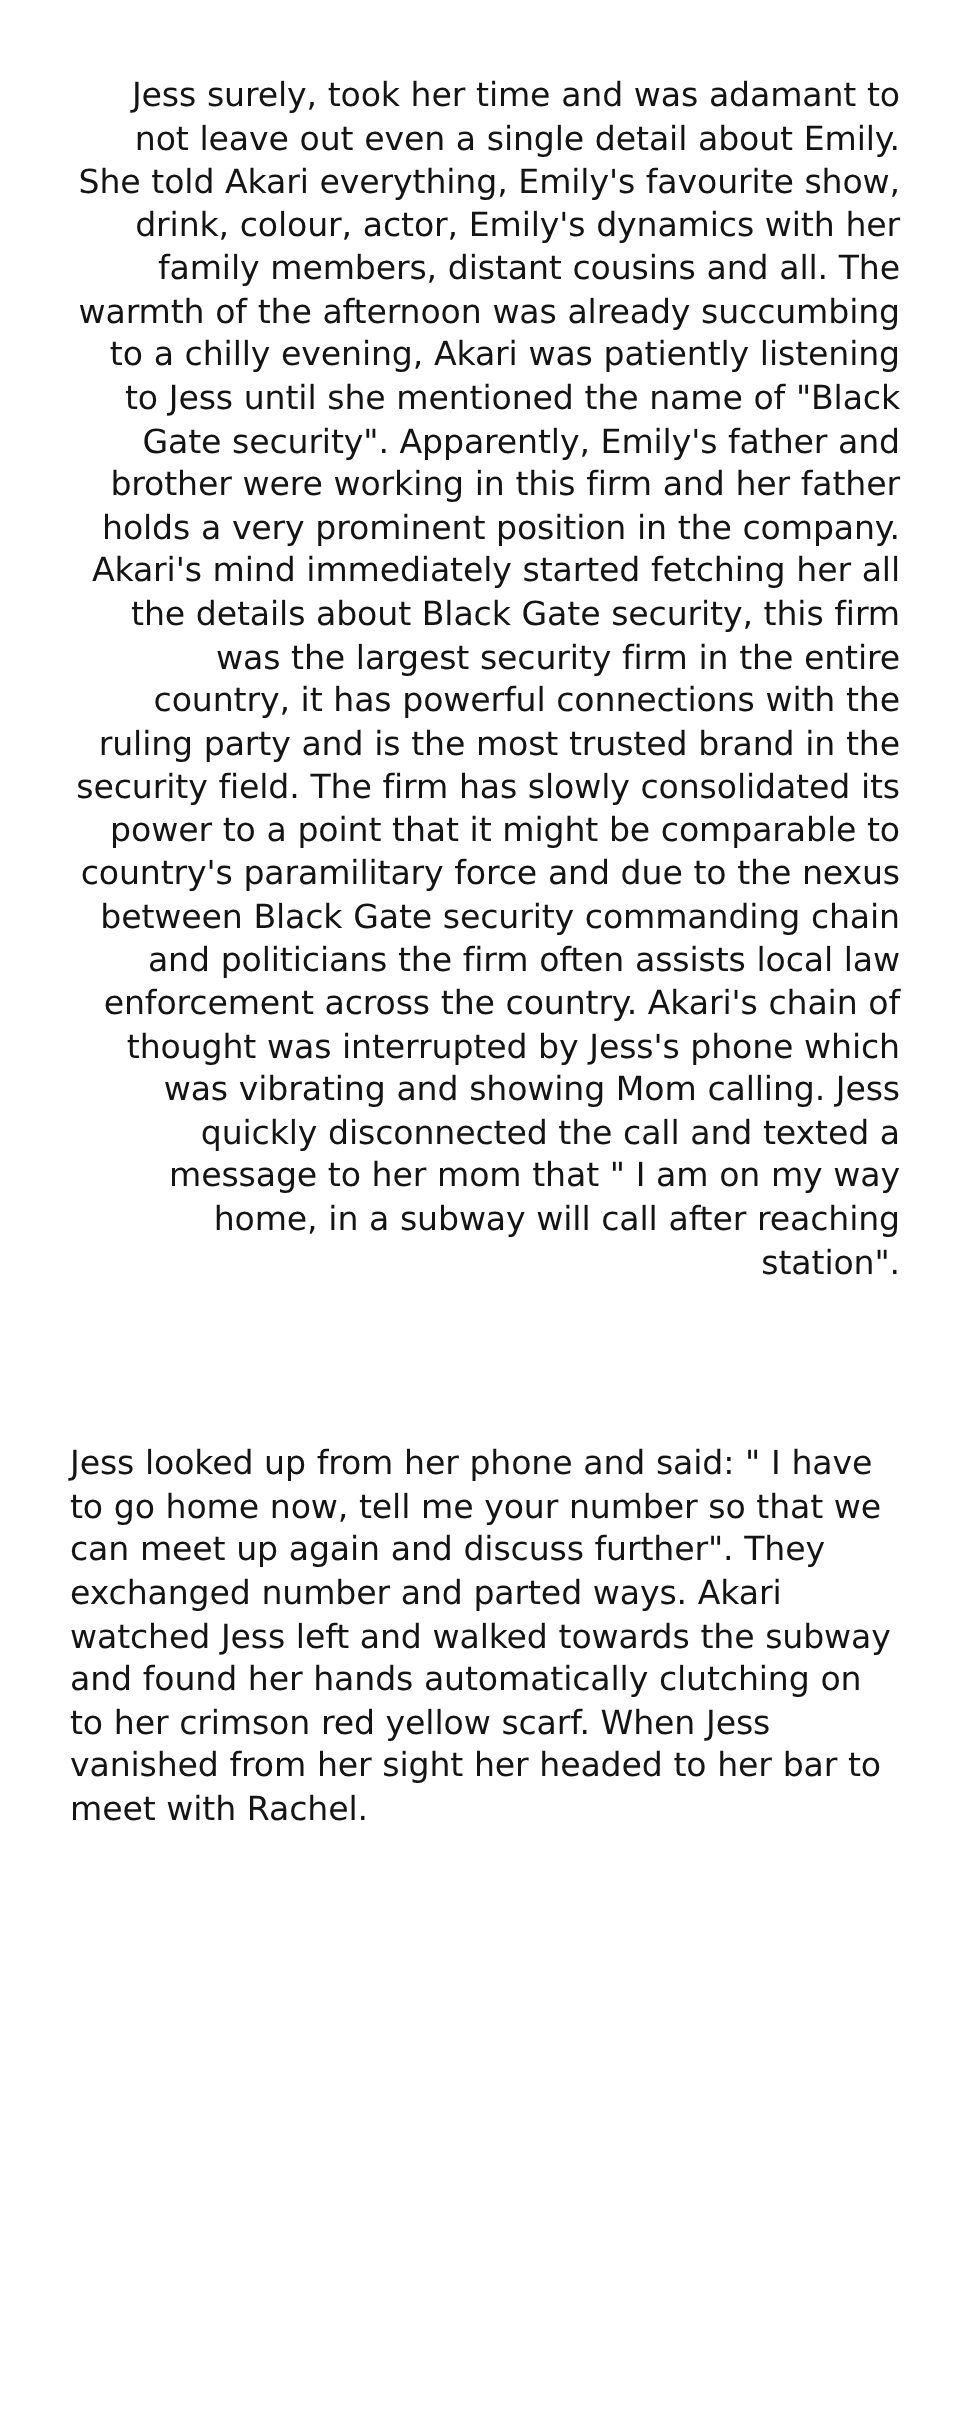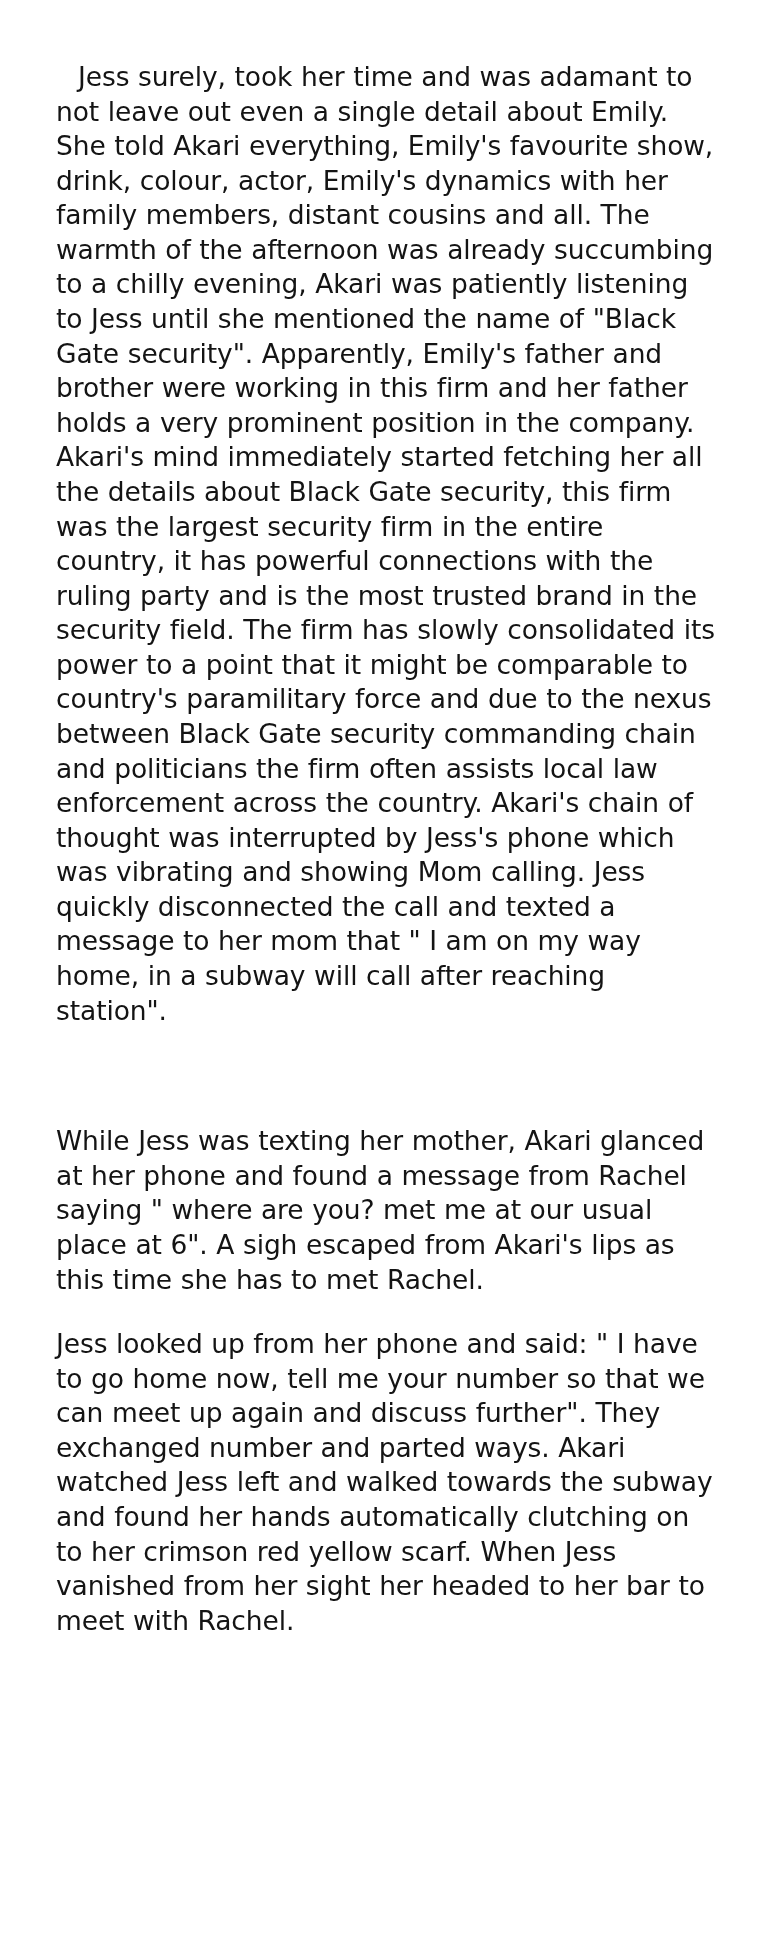--- a/index.html
+++ b/index.html
@@ -26,32 +26,32 @@
   p {
     margin: 0;
     font-size: 26.5px;
     line-height: 1.305;
     color: #141414;
     letter-spacing: -0.1px;
     word-spacing: 0.3px;
   }
   p.first {
     text-indent: 22px;
+    text-align: right;
   }
   .gap-large {
     height: 96px;
   }
   .gap-small {
     height: 30px;
   }
 </style>
 </head>
 <body>
 
 <div class="page">
   <div class="story">
     <p class="first">Jess surely, took her time and was adamant to not leave out even a single detail about Emily. She told Akari everything, Emily's favourite show, drink, colour, actor, Emily's dynamics with her family members, distant cousins and all. The warmth of the afternoon was already succumbing to a chilly evening, Akari was patiently listening to Jess until she mentioned the name of "Black Gate security". Apparently, Emily's father and brother were working in this firm and her father holds a very prominent position in the company. Akari's mind immediately started fetching her all the details about Black Gate security, this firm was the largest security firm in the entire country, it has powerful connections with the ruling party and is the most trusted brand in the security field. The firm has slowly consolidated its power to a point that it might be comparable to country's paramilitary force and due to the nexus between Black Gate security commanding chain and politicians the firm often assists local law enforcement across the country. Akari's chain of thought was interrupted by Jess's phone which was vibrating and showing Mom calling. Jess quickly disconnected the call and texted a message to her mom that " I am on my way home, in a subway will call after reaching station".</p>
     <div class="gap-large"></div>
-    <p>While Jess was texting her mother, Akari glanced at her phone and found a message from Rachel saying " where are you? met me at our usual place at 6". A sigh escaped from Akari's lips as this time she has to met Rachel.</p>
     <div class="gap-small"></div>
     <p>Jess looked up from her phone and said: " I have to go home now, tell me your number so that we can meet up again and discuss further". They exchanged number and parted ways. Akari watched Jess left and walked towards the subway and found her hands automatically clutching on to her crimson red yellow scarf. When Jess vanished from her sight her headed to her bar to meet with Rachel.</p>
   </div>
 </div>
 
 </body></html>

